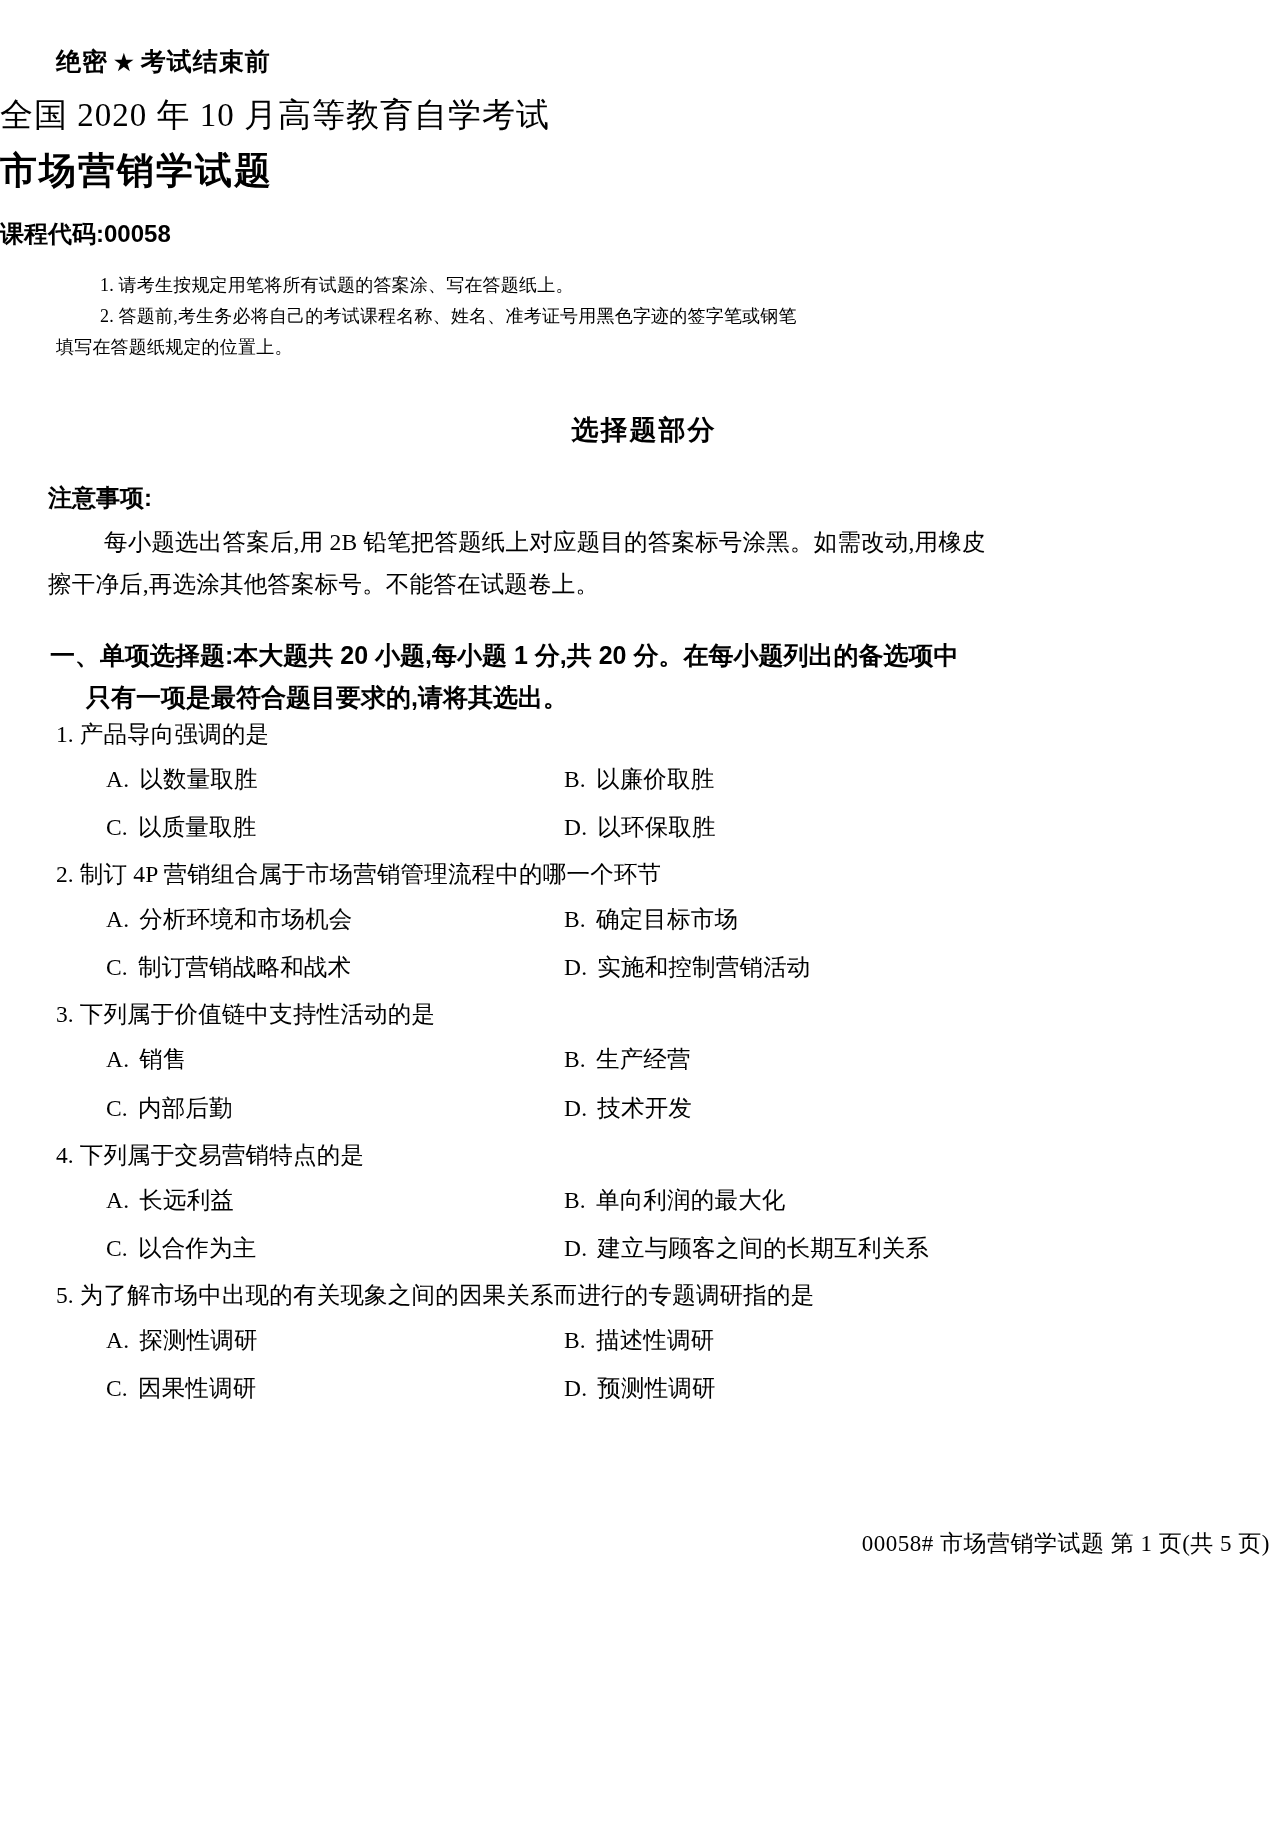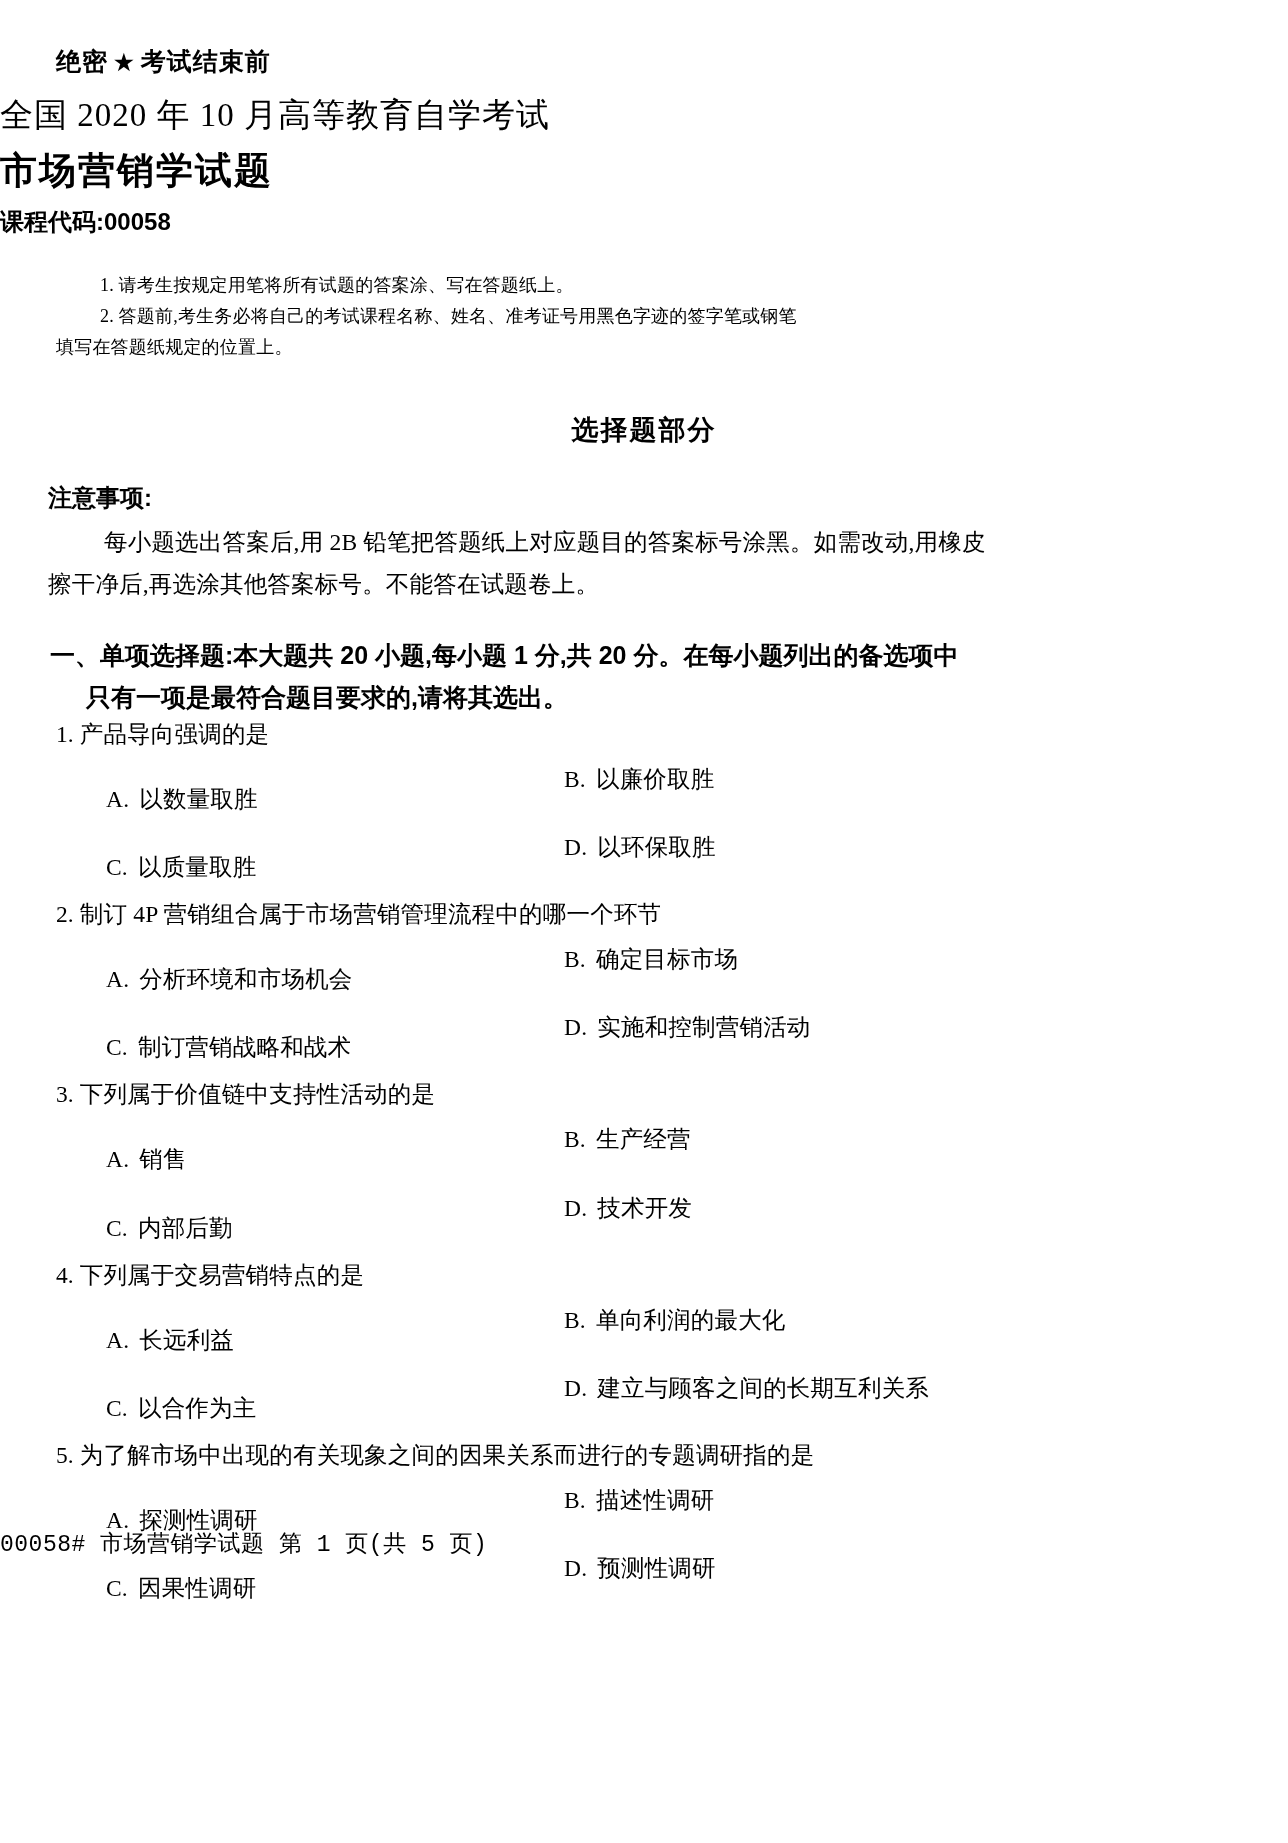--- a/index.html
+++ b/index.html
@@ -52,21 +52,21 @@
   .title-sub {
     font-size: 37px;
     font-weight: 700;
     letter-spacing: 2px;
     margin-top: 10px;
     font-family: "Liberation Sans", "DejaVu Sans", sans-serif;
   }
   .course-code {
     font-size: 24px;
     font-weight: 700;
-    margin-top: 10px;
+    margin-top: 22px;
     letter-spacing: 0px;
     font-family: "Liberation Sans", "DejaVu Sans", sans-serif;
   }
 
   
   .instructions {
     position: absolute;
     left: 56px;
     right: 52px;
     top: 270px;
@@ -142,33 +142,32 @@
   .opt-row {
     display: flex;
     line-height: 1.62;
     padding: 5px 0 5px 0;
   }
   .opt {
     padding-left: 50px;
     letter-spacing: 0.2px;
     white-space: nowrap;
   }
-  .opt.col-a { width: 450px; flex: 0 0 450px; margin-top: 20px; }
+  .opt.col-a { width: 450px; flex: 0 0 450px; }
   .opt.col-b { flex: 1 1 auto; padding-left: 8px; }
   .opt .lab { padding-right: 10px; }
 
   
   .footer {
     position: absolute;
     left: 0; right: 18px;
     bottom: 48px;
-    text-align: left;
+    text-align: right;
     font-size: 23px;
     letter-spacing: 0.5px;
-    font-family: Liberation Mono, monospace;
   }
 </style>
 </head>
 <body>
 
 <div class="page">
 
   <div class="secrecy">
     <span>绝密</span><span class="star">★</span><span>考试结束前</span>
   </div>

